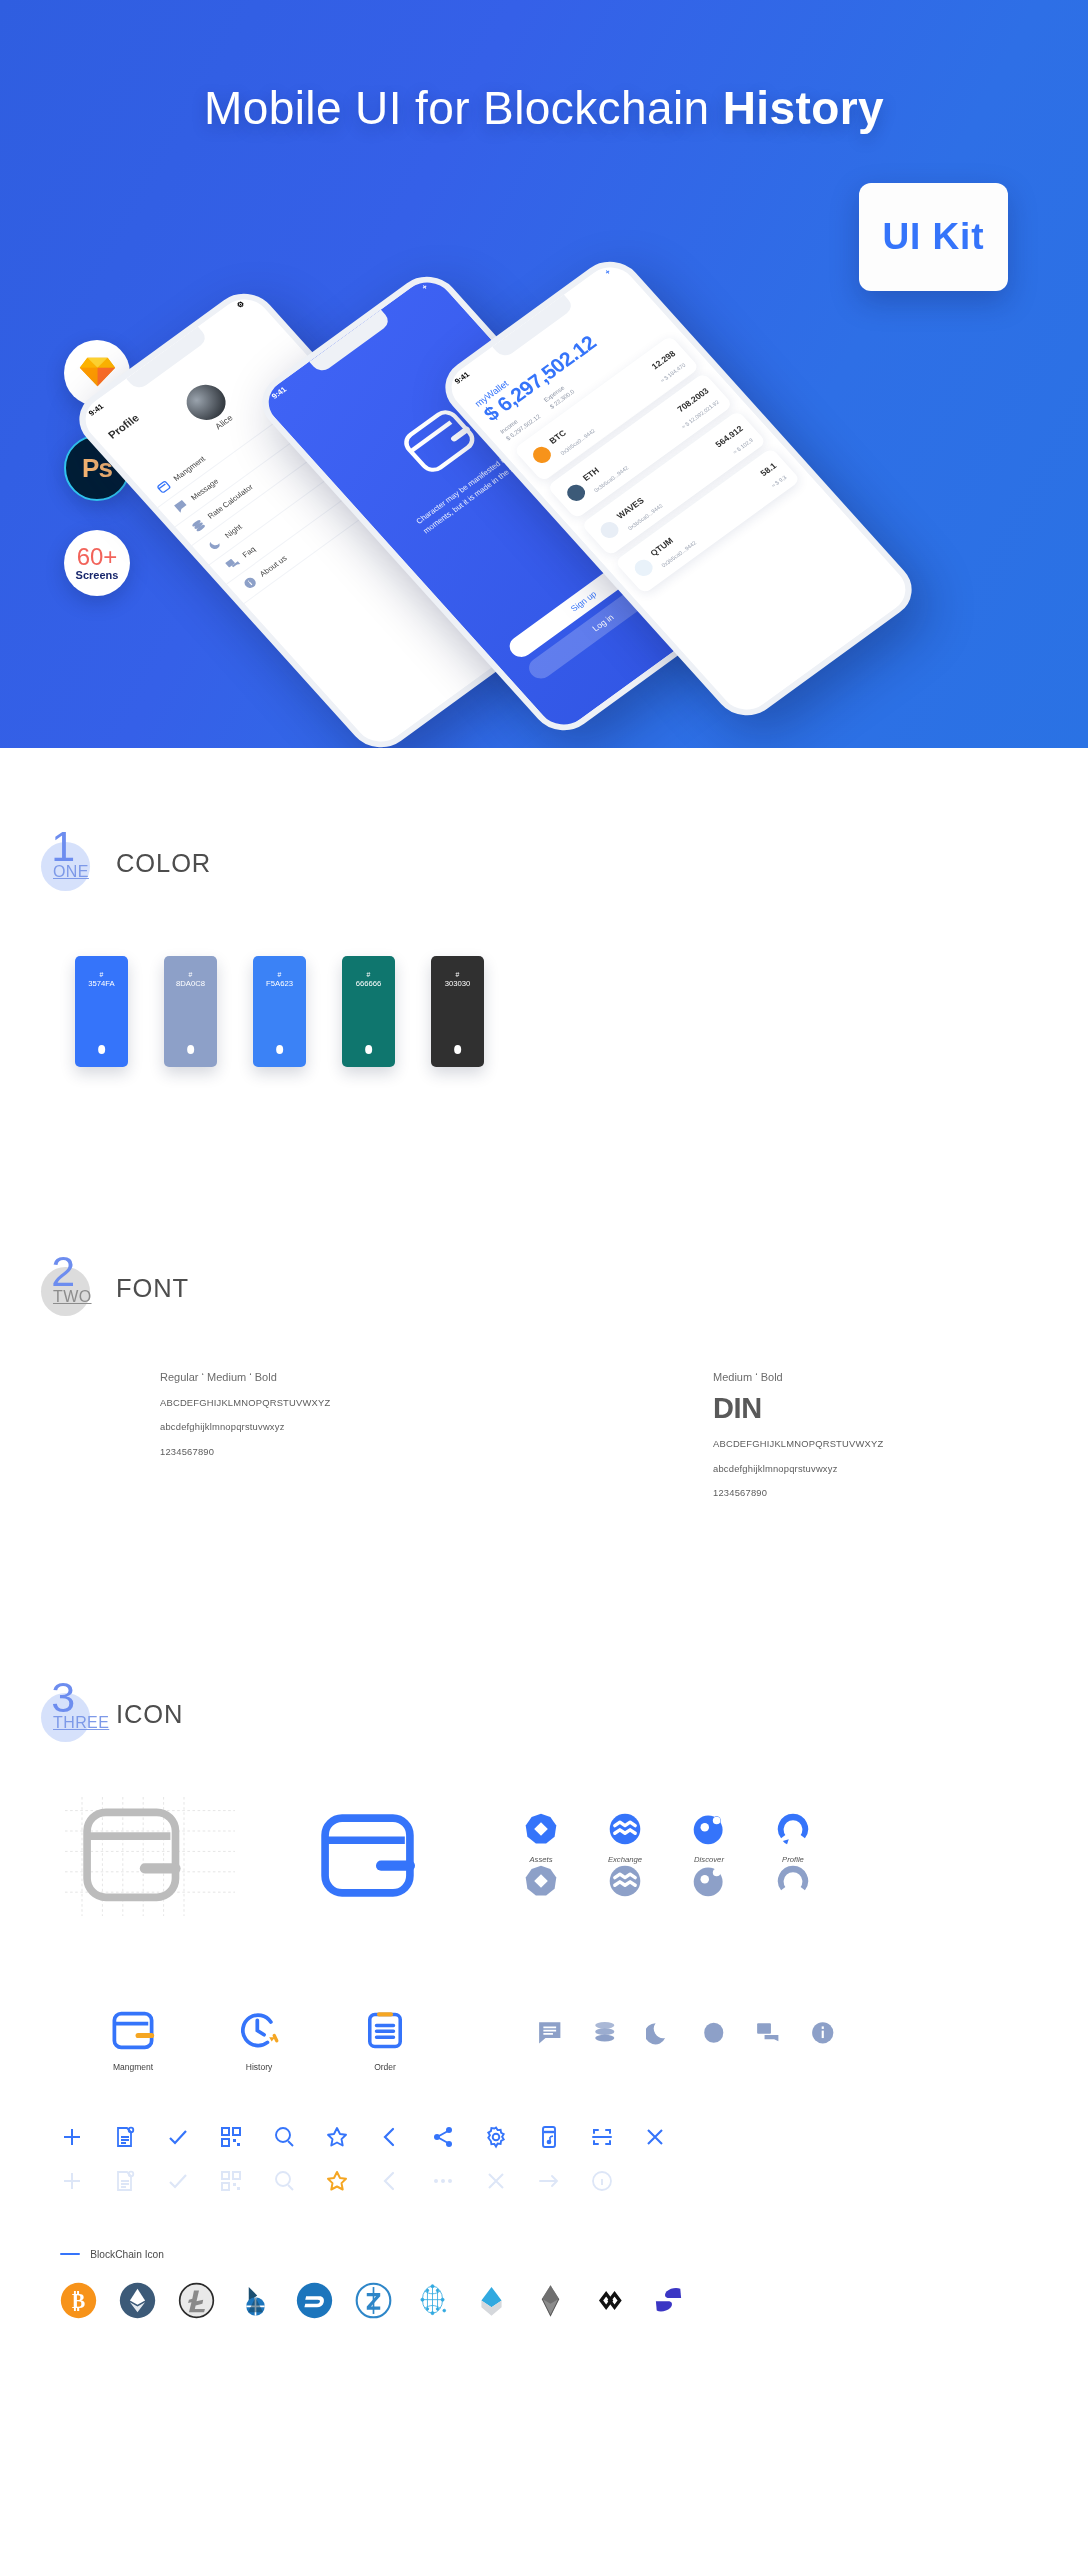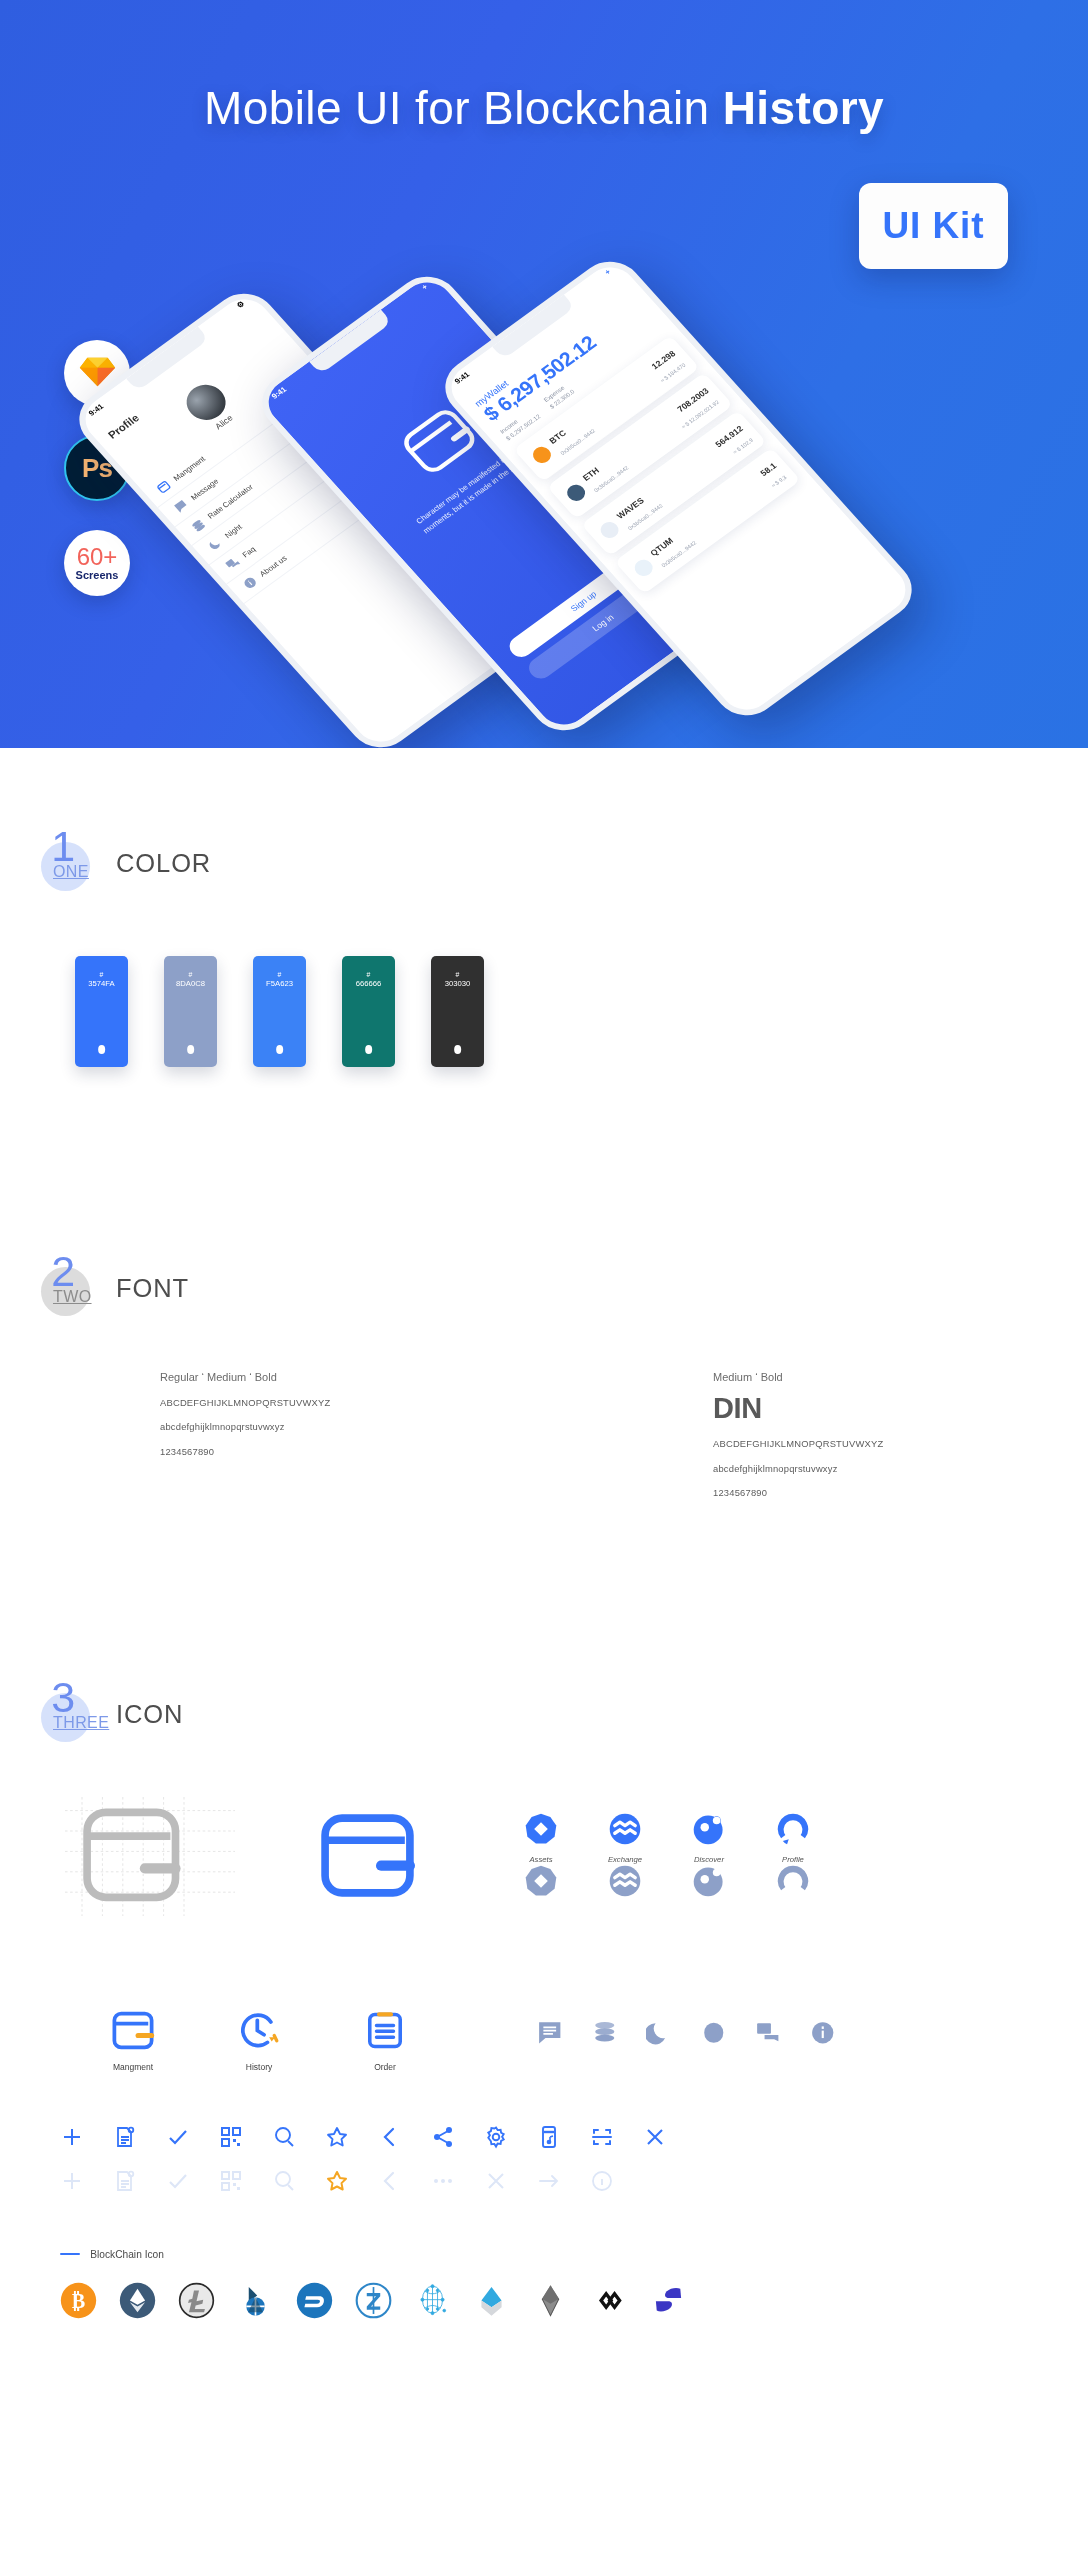--- a/index.html
+++ b/index.html
@@ -25,21 +25,21 @@
     font-size: 46px;
     letter-spacing: 0.4px;
     text-shadow: 0 5.1px 15.3px rgba(12,30,90,.28);
     white-space: nowrap;
   }
   .hero-title .bold { font-weight: bold; }
   .hero-title .reg { font-weight: normal; }
 
   .uikit-badge {
     position: absolute; right: 80px; top: 183px;
-    width: 149px; height: 86px;
+    width: 149px; height: 108px;
     background: #fdfdfd;
     border-radius: 12px;
     box-shadow: 0 10.2px 29px rgba(10,25,80,.26);
     display: flex; align-items: center; justify-content: center;
   }
   .uikit-badge span {
     color: #3574FA; font-size: 37px; font-weight: bold; letter-spacing: 0.9px;
   }
 
   .badges { position: absolute; left: 64px; top: 340px; }

